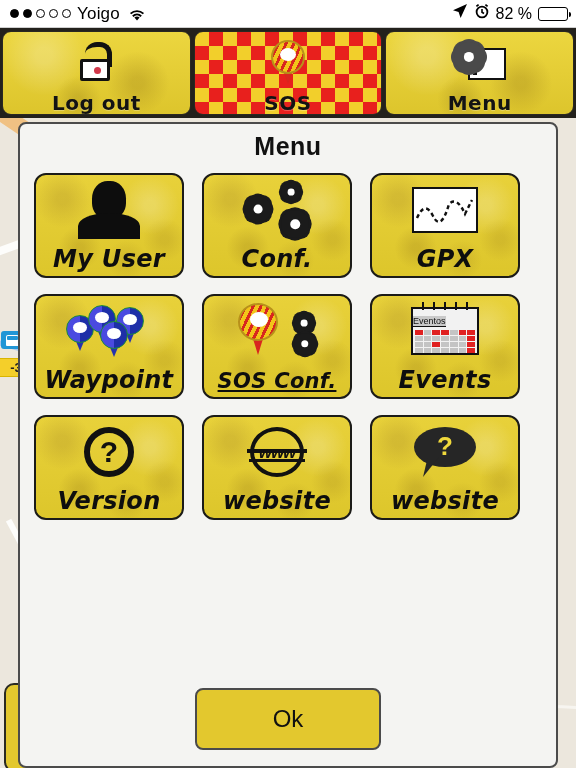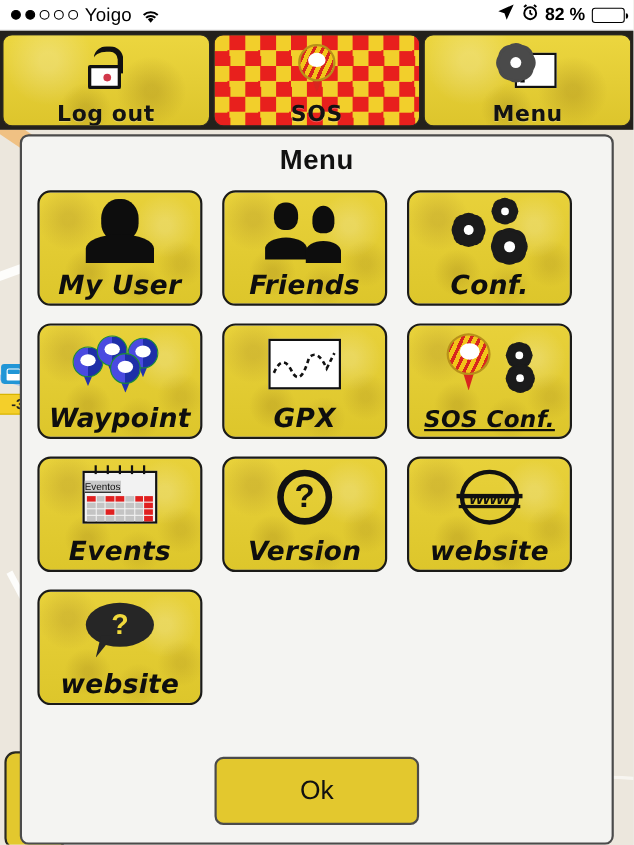--- a/index.html
+++ b/index.html
@@ -20,21 +20,21 @@
     box-sizing:border-box;
   }
   #sb-left{display:flex;align-items:center;gap:6px;padding-left:10px;flex:0 0 auto;}
   .dots{display:flex;align-items:center;gap:4px;}
   .dot{width:9px;height:9px;border-radius:50%;border:1.6px solid #000;box-sizing:border-box;}
   .dot.on{background:#000;}
   .carrier{font-size:17px;font-weight:normal;letter-spacing:.2px;}
   .wifi{display:inline-block;width:18px;height:14px;position:relative;margin-left:2px;}
   #sb-center{position:absolute;left:0;right:0;text-align:center;font-size:17px;font-weight:bold;}
   #sb-right{margin-left:auto;display:flex;align-items:center;gap:6px;padding-right:8px;position:relative;z-index:2;}
-  .batt-pct{font-size:16px;font-weight:bold;}
+  .batt-pct{font-size:16px;font-weight:normal;}
   .batt{width:30px;height:14px;border:1.6px solid #000;border-radius:3px;position:relative;box-sizing:border-box;padding:1.5px;}
   .batt-fill{height:100%;width:82%;background:#000;border-radius:1px;}
   .batt:after{content:"";position:absolute;right:-4px;top:4px;width:2.5px;height:5px;background:#000;border-radius:0 2px 2px 0;}
 
   
   #map{
     position:absolute;left:0;top:118px;width:576px;height:650px;
     background:#ece7dd;overflow:hidden;
   }
   .road-orange{
@@ -390,43 +390,41 @@
     <div class="cell">
       <span class="cell-icon">
         <span class="avatar">
             <span class="head"></span>
             <span class="body"></span>
           </span>
       </span>
       <span class="cell-label">My User</span>
     </div>
 
-    <div class="cell">
-      <span class="cell-icon">
-        <span class="avatar small" style="margin-right:-4px">
-            <span class="head"></span>
-            <span class="body"></span>
-          </span>
-        <span class="avatar small fem" style="margin-bottom:-6px">
-            <span class="head"></span>
-            <span class="body"></span>
-          </span>
-      </span>
-      <span class="cell-label">Friends</span>
-    </div>
 
     <div class="cell">
       <span class="cell-icon">
         <span class="gears3">
             <i class="gear g1"></i>
             <i class="gear g2"></i>
             <i class="gear g3"></i>
           </span>
       </span>
       <span class="cell-label">Conf.</span>
+    </div>
+
+    <div class="cell">
+      <span class="cell-icon">
+        <span class="gpx-box">
+          <svg width="60" height="40" viewBox="0 0 60 40" style="position:absolute;left:1px;top:1px;">
+            <path d="M2 28 Q10 10 18 26 T34 14 Q42 6 50 24 L57 10" fill="none" stroke="#111" stroke-width="2.4" stroke-dasharray="4 3"></path>
+          </svg>
+        </span>
+      </span>
+      <span class="cell-label">GPX</span>
     </div>
 
     <div class="cell">
       <span class="cell-icon">
         <span class="pins4">
           <span class="pin blue" style="left:0;top:10px">
               <span class="tail"></span>
               <span class="head"></span>
               <span class="hole"></span>
             </span>
@@ -445,31 +443,20 @@
               <span class="head"></span>
               <span class="hole"></span>
             </span>
         </span>
       </span>
       <span class="cell-label">Waypoint</span>
     </div>
 
     <div class="cell">
       <span class="cell-icon">
-        <span class="gpx-box">
-          <svg width="60" height="40" viewBox="0 0 60 40" style="position:absolute;left:1px;top:1px;">
-            <path d="M2 28 Q10 10 18 26 T34 14 Q42 6 50 24 L57 10" fill="none" stroke="#111" stroke-width="2.4" stroke-dasharray="4 3"></path>
-          </svg>
-        </span>
-      </span>
-      <span class="cell-label">GPX</span>
-    </div>
-
-    <div class="cell">
-      <span class="cell-icon">
         <span class="soscfg">
           <span class="pin cat">
               <span class="tail"></span>
               <span class="head"></span>
               <span class="hole"></span>
             </span>
           <i class="gear g2" style="right:2px;top:10px;position:absolute"></i>
           <i class="gear g3" style="right:0;bottom:4px;width:22px;height:22px;position:absolute;
              box-shadow:0 -5.5px 0 -3.2px #1b1b1b,0 5.5px 0 -3.2px #1b1b1b,-5.5px 0 0 -3.2px #1b1b1b,5.5px 0 0 -3.2px #1b1b1b,
                         4px 4px 0 -3.2px #1b1b1b,-4px -4px 0 -3.2px #1b1b1b,4px -4px 0 -3.2px #1b1b1b,-4px 4px 0 -3.2px #1b1b1b;"></i>

